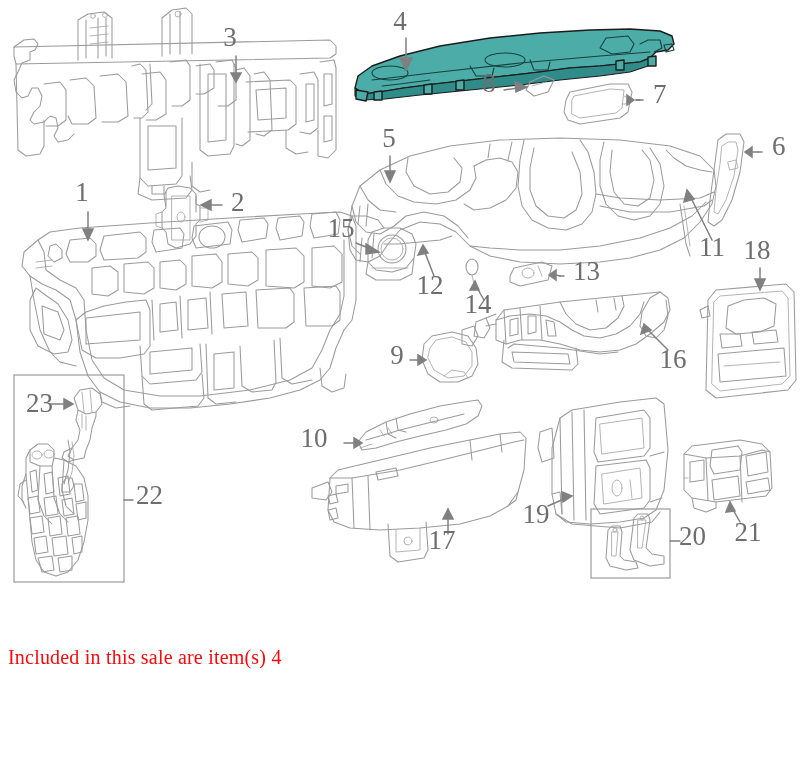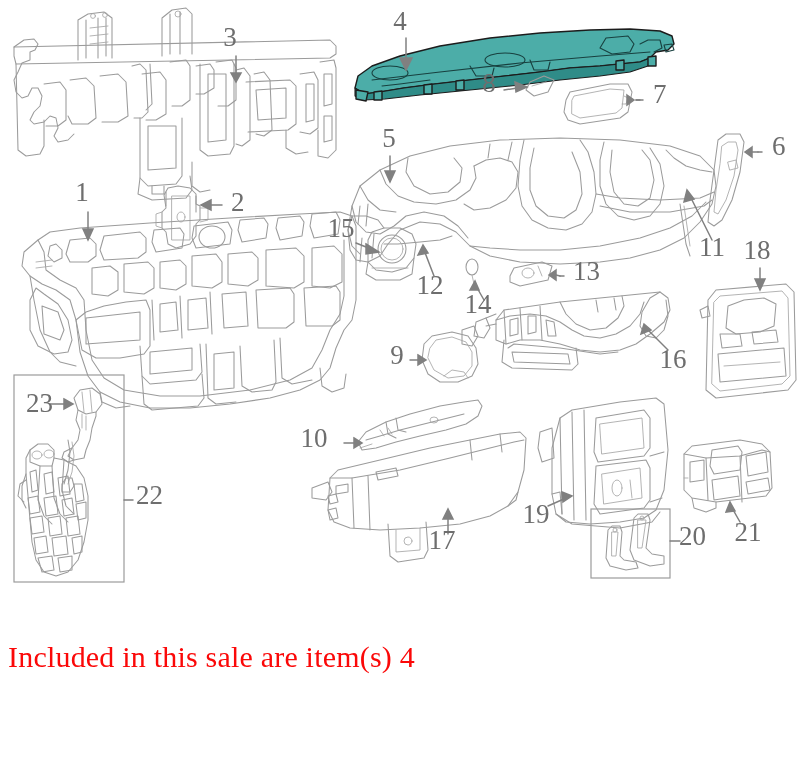--- a/index.html
+++ b/index.html
@@ -75,21 +75,21 @@
     font-size: 27px;
     fill: #6e6e6e;
     dominant-baseline: alphabetic;
   }
   #caption {
     position: absolute;
     left: 8px;
     top: 640px;
     color: #fb0808;
     font-family: "Liberation Serif", "DejaVu Serif", serif;
-    font-size: 30px;
+    font-size: 20px;
     line-height: 34px;
     white-space: nowrap;
     letter-spacing: 0.2px;
   }
 </style>
 </head>
 <body>
 
 <div id="page">
 

